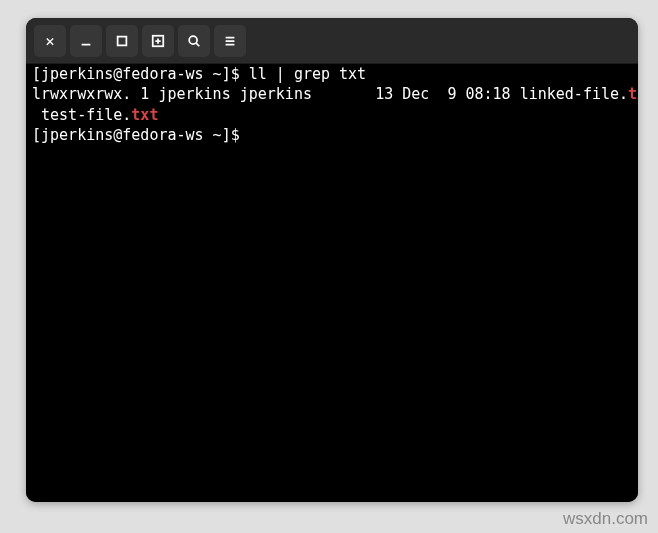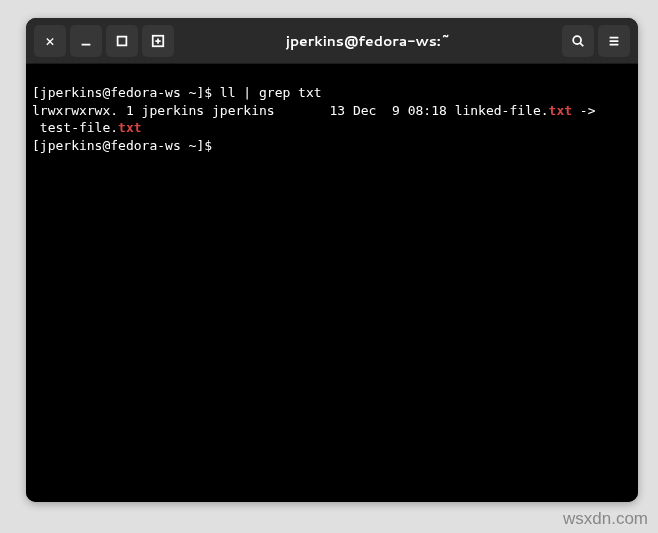--- a/index.html
+++ b/index.html
@@ -73,22 +73,22 @@
       font-weight: bold;
     }
     .titlebar-right {
       display: flex;
       align-items: center;
       gap: 4px;
     }
     .terminal-body {
       flex: 1;
       background: #000;
-      padding: 20px 6px;
-      font-size: 13px;
+      padding: 0 6px;
+      font-size: 15px;
       line-height: 1.35;
       color: #fff;
       white-space: pre;
       overflow: hidden;
     }
     .prompt-bracket { color: #fff; }
     .prompt-user { color: #fff; }
     .cmd { color: #fff; }
     .hl-red { color: #d64545; font-weight: bold; }
     .line { display: block; }
@@ -121,21 +121,20 @@
           </svg>
       </div>
       <div class="titlebar-btn">
         <svg viewBox="0 0 16 16">
             <rect x="2" y="2" width="12" height="12"></rect>
             <line x1="8" y1="5" x2="8" y2="11"></line>
             <line x1="5" y1="8" x2="11" y2="8"></line>
           </svg>
       </div>
     </div>
-    <div class="titlebar-title">jperkins@fedora-ws:~</div>
     <div class="titlebar-right">
       <div class="titlebar-btn">
         <svg viewBox="0 0 16 16">
             <circle cx="7" cy="7" r="4.5"></circle>
             <line x1="10.5" y1="10.5" x2="14" y2="14"></line>
           </svg>
       </div>
       <div class="titlebar-btn">
         <svg viewBox="0 0 16 16">
             <line x1="3" y1="4" x2="13" y2="4"></line>

